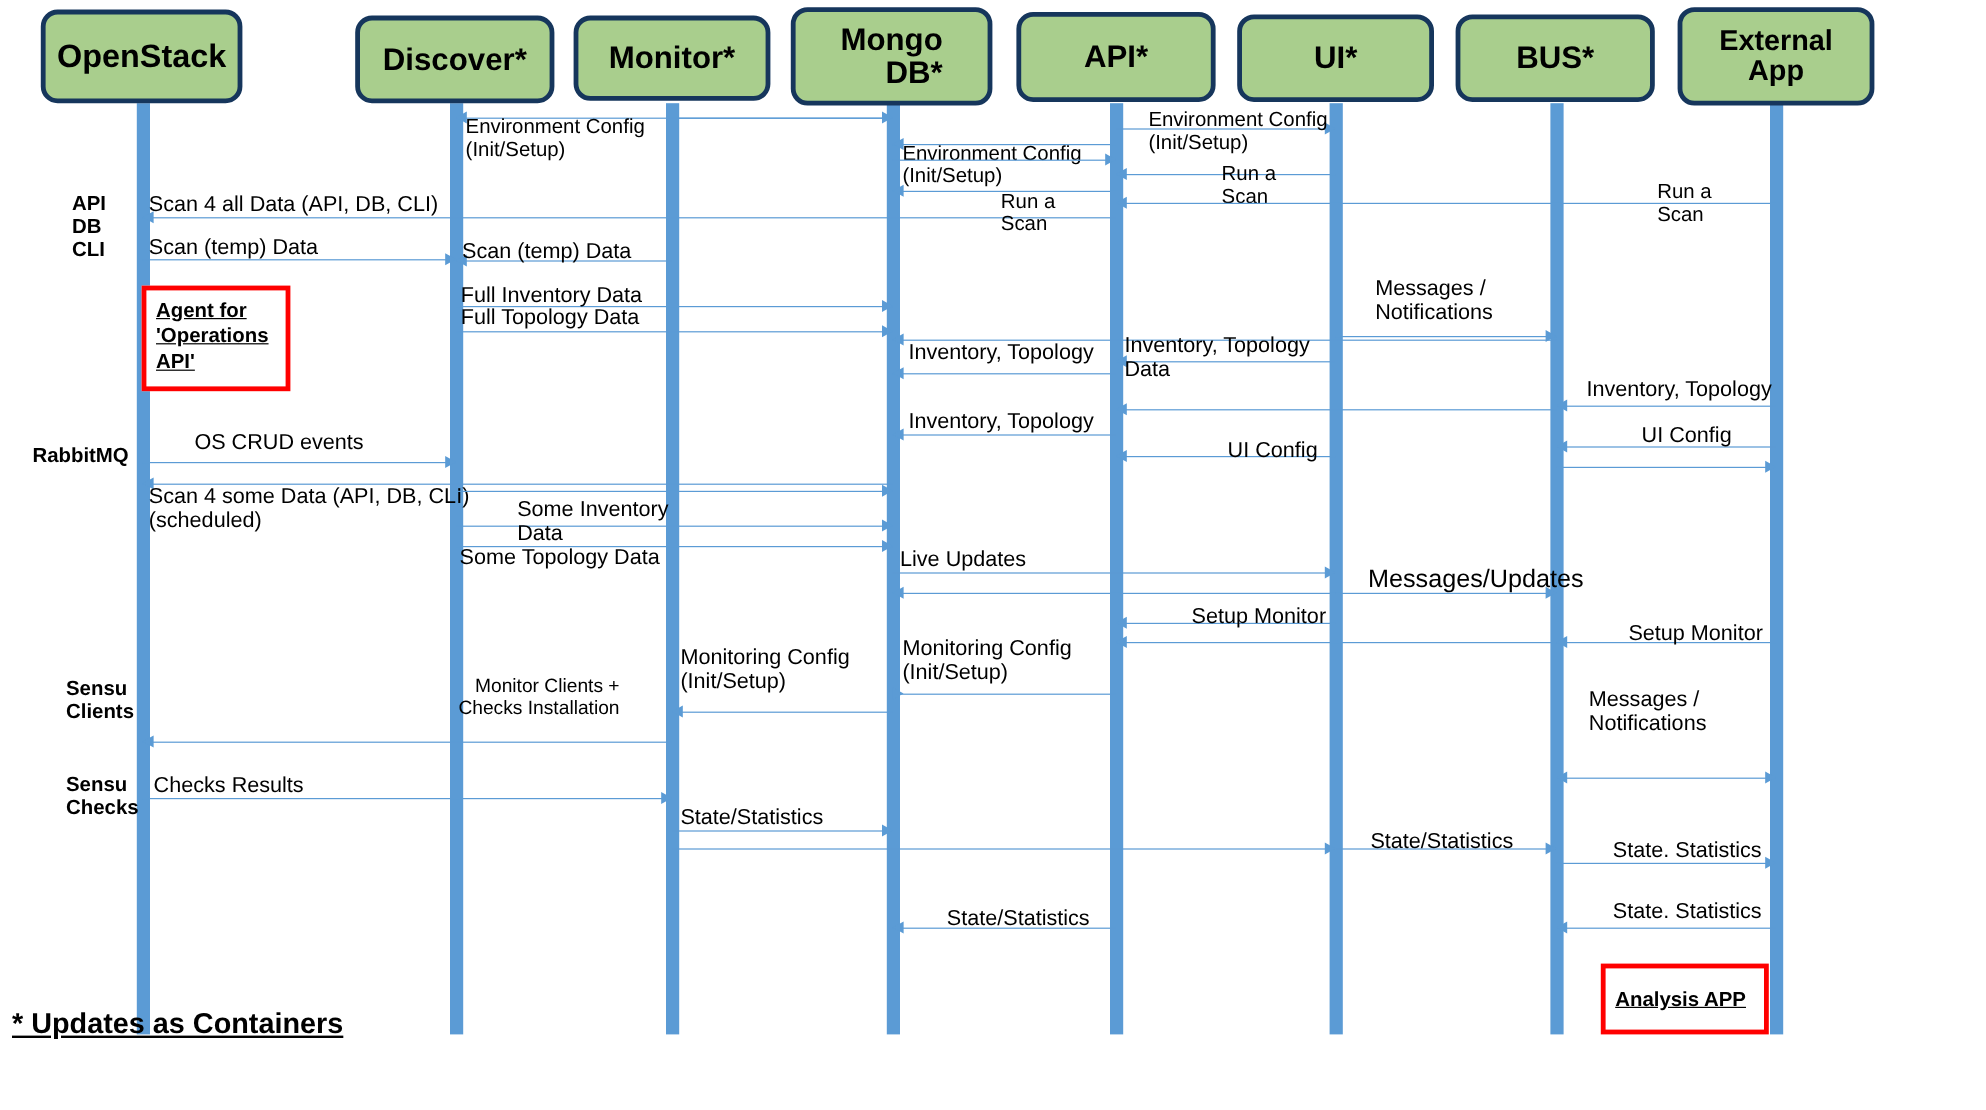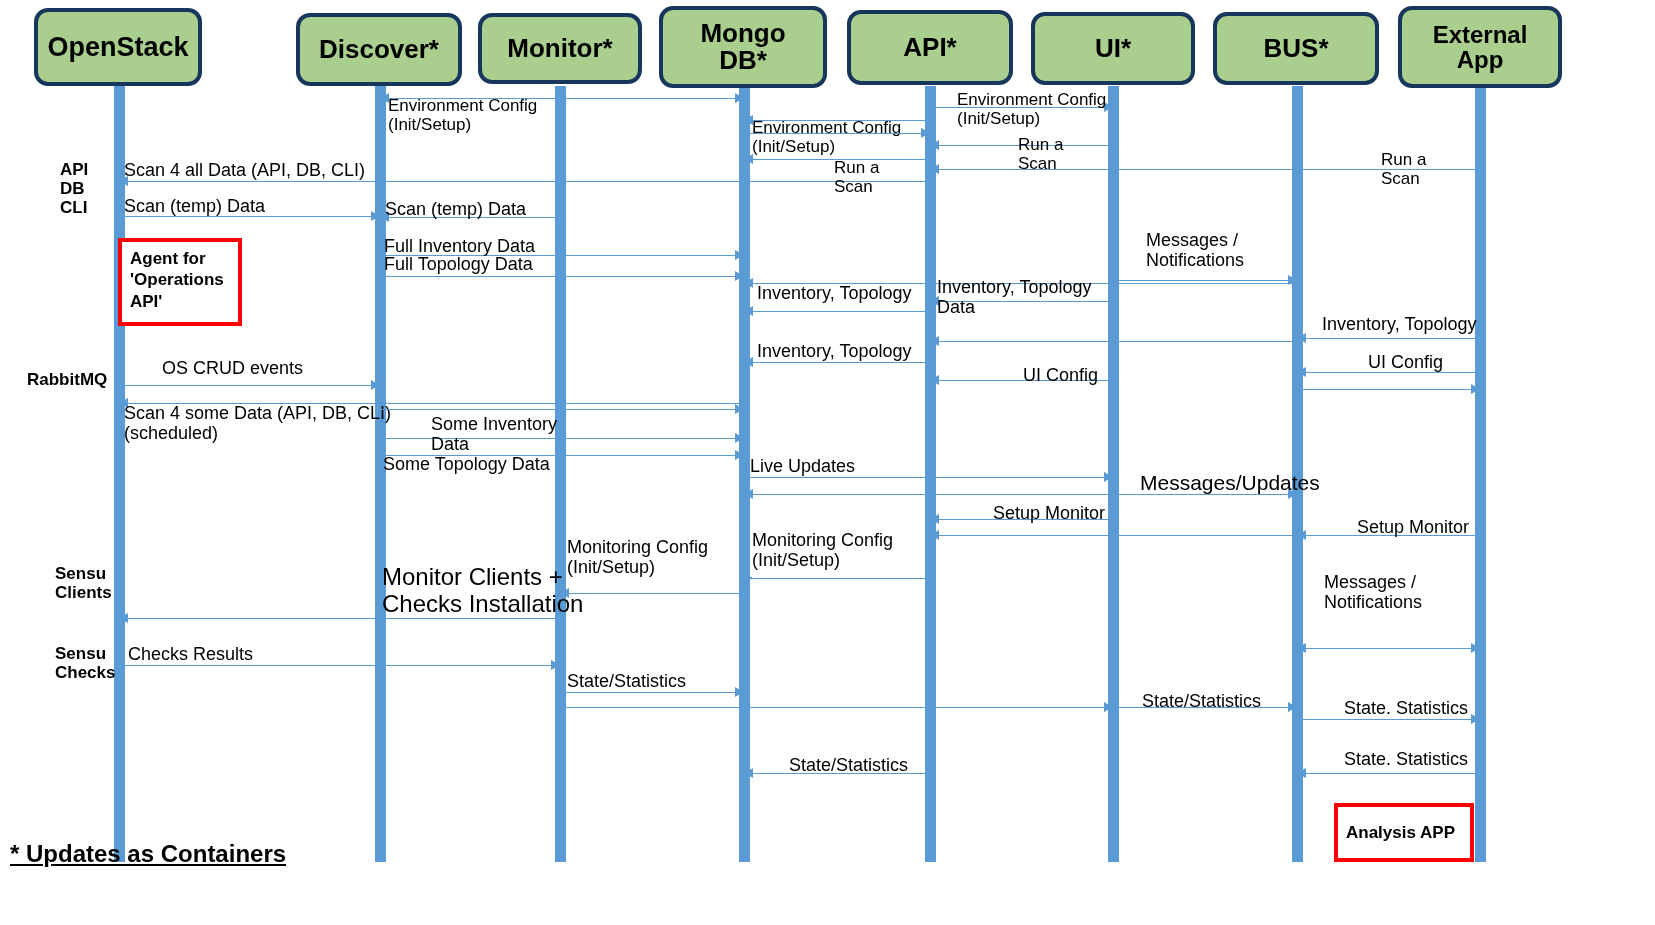--- a/index.html
+++ b/index.html
@@ -15,21 +15,21 @@
   .msg-line{position:absolute;height:0;border-top:1.4px solid #5B9BD5;}
   .arrow-head{position:absolute;width:0;height:0;border-top:5.5px solid transparent;
               border-bottom:5.5px solid transparent;}
   .arrow-right{border-left:9px solid #5B9BD5;}
   .arrow-left{border-right:9px solid #5B9BD5;}
 
   .msg-label{position:absolute;font-weight:normal;color:#000;line-height:1.12;white-space:pre-line;}
   .side-label{position:absolute;font-weight:bold;color:#000;line-height:1.12;text-align:left;white-space:pre-line;}
 
   .note-box{position:absolute;border:4px solid #FF0000;background:#ffffff;box-sizing:border-box;
-            font-weight:bold;color:#000;line-height:1.25;}
+            font-weight:bold;color:#000;line-height:1.25;text-decoration:underline;}
   .note-box .note-txt{display:block;padding:6px 8px;white-space:pre-line;}
   .note-box.centered{display:flex;align-items:center;}
 
   .footnote{position:absolute;font-weight:bold;color:#000;text-decoration:underline;}
 </style>
 </head>
 <body>
 
 <div id="canvas">
   <div id="lifelines-layer">
@@ -150,21 +150,21 @@
       <div class="msg-line" style="left: 744px; width: 186px; top: 578px;"></div>
       <div class="arrow-head arrow-right" style="top: 572.5px; left: 744px;"></div>
       <div class="msg-label" style="left: 752px; top: 530px; font-size: 18px;">Monitoring  Config
 (Init/Setup)</div>
       <div class="msg-line" style="left: 560px; width: 184px; top: 593px;"></div>
       <div class="arrow-head arrow-left" style="top: 587.5px; left: 560px;"></div>
       <div class="msg-label" style="left: 567px; top: 537px; font-size: 18px;">Monitoring  Config
 (Init/Setup)</div>
       <div class="msg-line" style="left: 119px; width: 441px; top: 618px;"></div>
       <div class="arrow-head arrow-left" style="top: 612.5px; left: 119px;"></div>
-      <div class="msg-label" style="left: 382px; top: 564px; font-size: 24px;">Monitor Clients +
+      <div class="msg-label" style="left: 382px; top: 564px; font-size: 16px; text-align: right;">Monitor Clients +
 Checks Installation</div>
       <div class="msg-line" style="left: 1297px; width: 183px; top: 648px;"></div>
       <div class="arrow-head arrow-left" style="top: 642.5px; left: 1297px;"></div>
       <div class="arrow-head arrow-right" style="top: 642.5px; left: 1471px;"></div>
       <div class="msg-label" style="left: 1324px; top: 572px; font-size: 18px;">Messages /
 Notifications</div>
       <div class="msg-line" style="left: 119px; width: 441px; top: 665px;"></div>
       <div class="arrow-head arrow-right" style="top: 659.5px; left: 551px;"></div>
       <div class="msg-label" style="left: 128px; top: 644px; font-size: 18px;">Checks Results</div>
       <div class="msg-line" style="left: 560px; width: 184px; top: 692px;"></div>
@@ -189,21 +189,21 @@
       <div class="actor-box" style="left: 34px; top: 8px; width: 168px; height: 78px; font-size: 27px;">
         <span style="white-space: pre-line;">OpenStack</span>
       </div>
       <div class="actor-box" style="left: 296px; top: 13px; width: 166px; height: 73px; font-size: 26px;">
         <span style="white-space: pre-line;">Discover*</span>
       </div>
       <div class="actor-box" style="left: 478px; top: 13px; width: 164px; height: 71px; font-size: 26px;">
         <span style="white-space: pre-line;">Monitor*</span>
       </div>
       <div class="actor-box" style="left: 659px; top: 6px; width: 168px; height: 82px; font-size: 26px;">
-        <span style="white-space: pre-line;">Mongo
+        <span style="white-space: pre-line; text-align: right;">Mongo
 DB*</span>
       </div>
       <div class="actor-box" style="left: 847px; top: 10px; width: 166px; height: 75px; font-size: 26px;">
         <span style="white-space: pre-line;">API*</span>
       </div>
       <div class="actor-box" style="left: 1031px; top: 12px; width: 164px; height: 73px; font-size: 26px;">
         <span style="white-space: pre-line;">UI*</span>
       </div>
       <div class="actor-box" style="left: 1213px; top: 12px; width: 166px; height: 73px; font-size: 26px;">
         <span style="white-space: pre-line;">BUS*</span>

